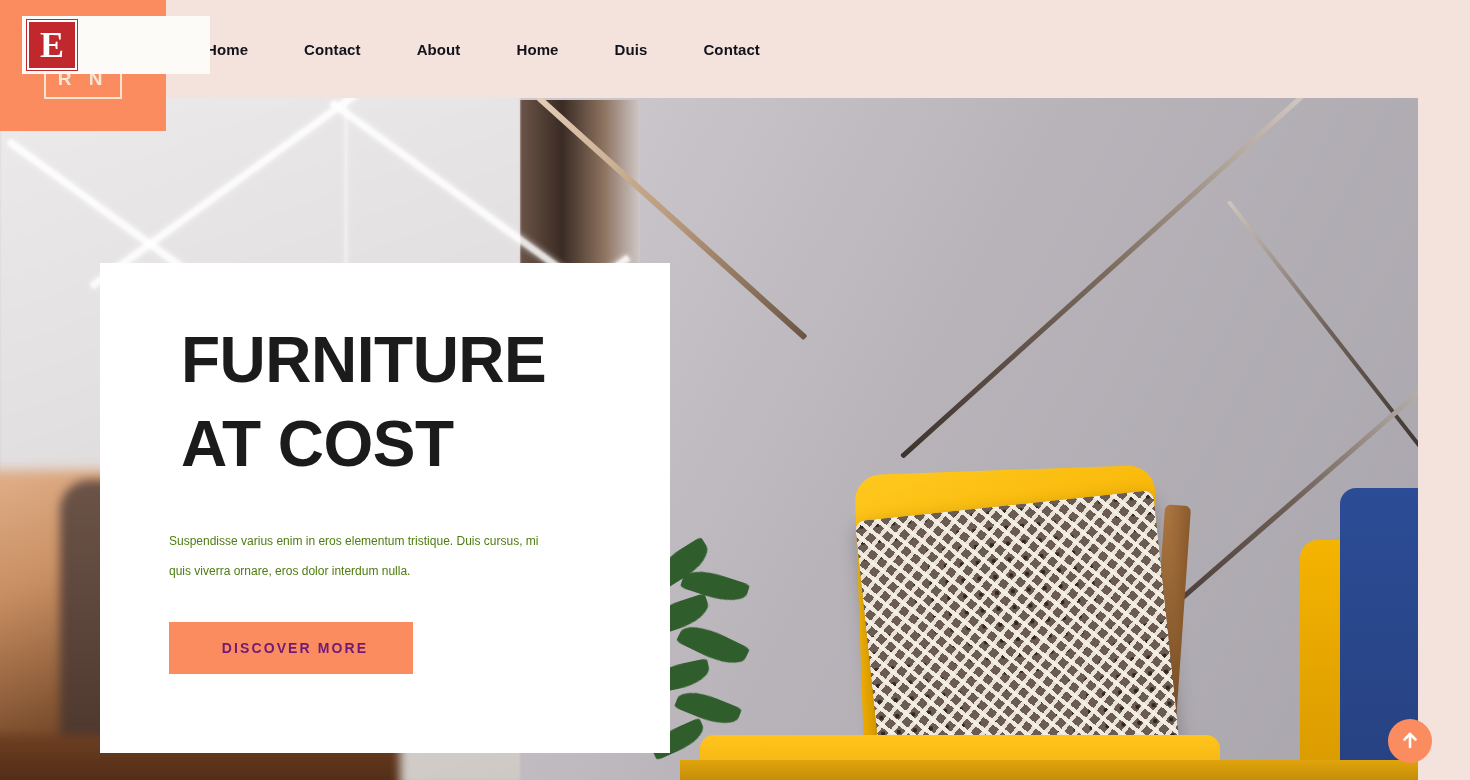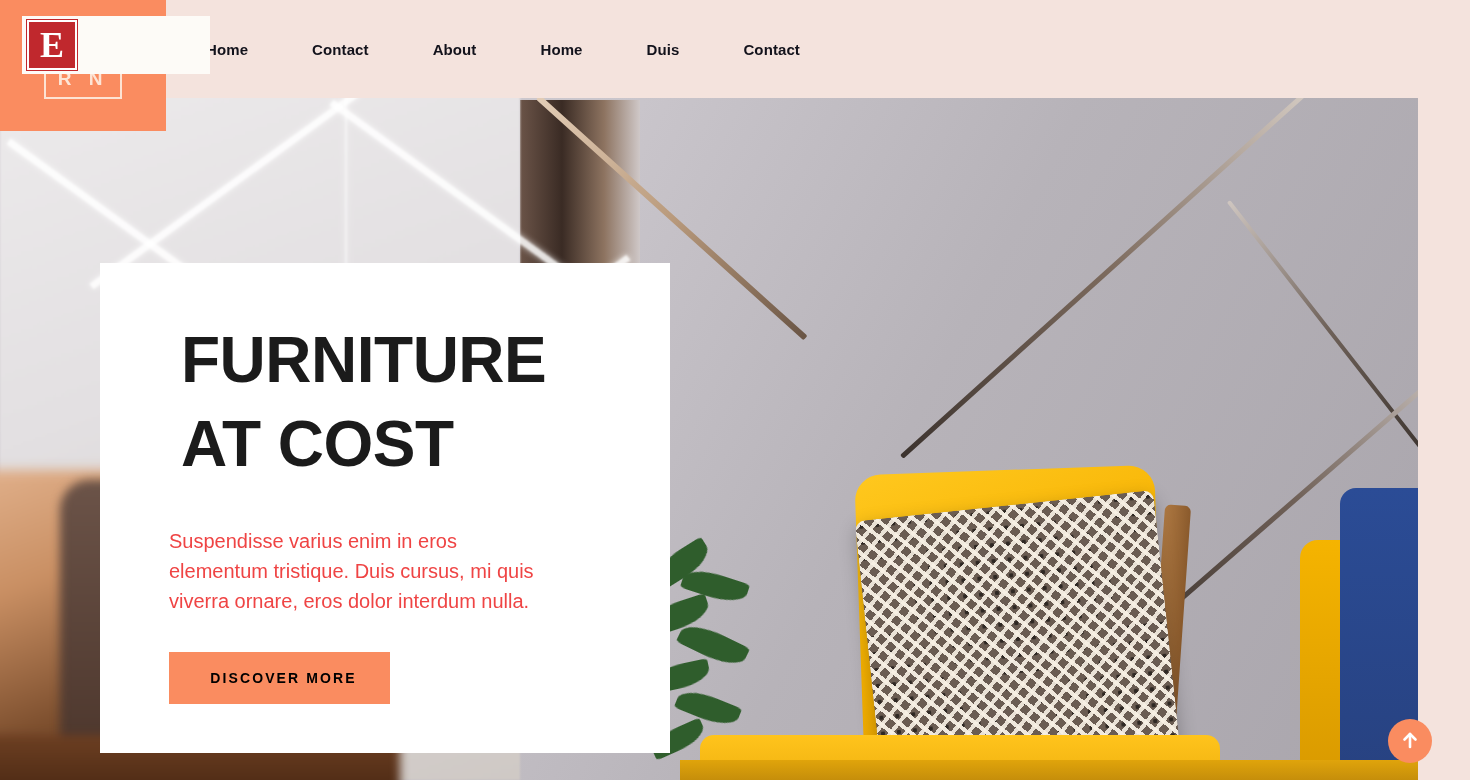--- a/index.html
+++ b/index.html
@@ -37,21 +37,21 @@
     color: #fde5d6;
     font-size: 19px;
     font-weight: 700;
     letter-spacing: 6px;
     line-height: 1;
   }
 
   
   .nav {
     position: absolute; left: 178px; top: 0; height: 98px;
-    display: flex; align-items: center; gap: 8px;
+    display: flex; align-items: center; gap: 0;
     z-index: 41;
   }
   .nav-item {
     color: #12121b;
     font-size: 15px;
     font-weight: 700;
     letter-spacing: .1px;
     padding: 0 28px;
     cursor: pointer;
     white-space: nowrap;
@@ -232,31 +232,31 @@
   }
   .hero-title {
     font-size: 64px; line-height: 84px;
     font-weight: 800;
     letter-spacing: -0.5px;
     color: #1b1b1b;
     margin-bottom: 22px;
     margin-left: 12px;
   }
   .hero-desc {
-    font-size: 20px; line-height: 30px;
-    color: #ef4444;
+    font-size: 12px; line-height: 30px;
+    color: #4d7c0f;
     max-width: 372px;
     margin-bottom: 36px;
     margin-top: 40px;
   }
   .discover-btn {
     display: inline-flex; align-items: center; justify-content: center;
-    width: 221px; height: 52px;
+    width: 244px; height: 52px;
     background: #fa8c60;
-    color: #000000;
+    color: #701a75;
     font-size: 14px; font-weight: 700;
     letter-spacing: 2.1px;
     border: none; cursor: pointer;
     font-family: "Liberation Sans", sans-serif;
     padding-left: 8px;
   }
 
   
   .scroll-top {
     position: absolute; right: 38px; bottom: 17px;

